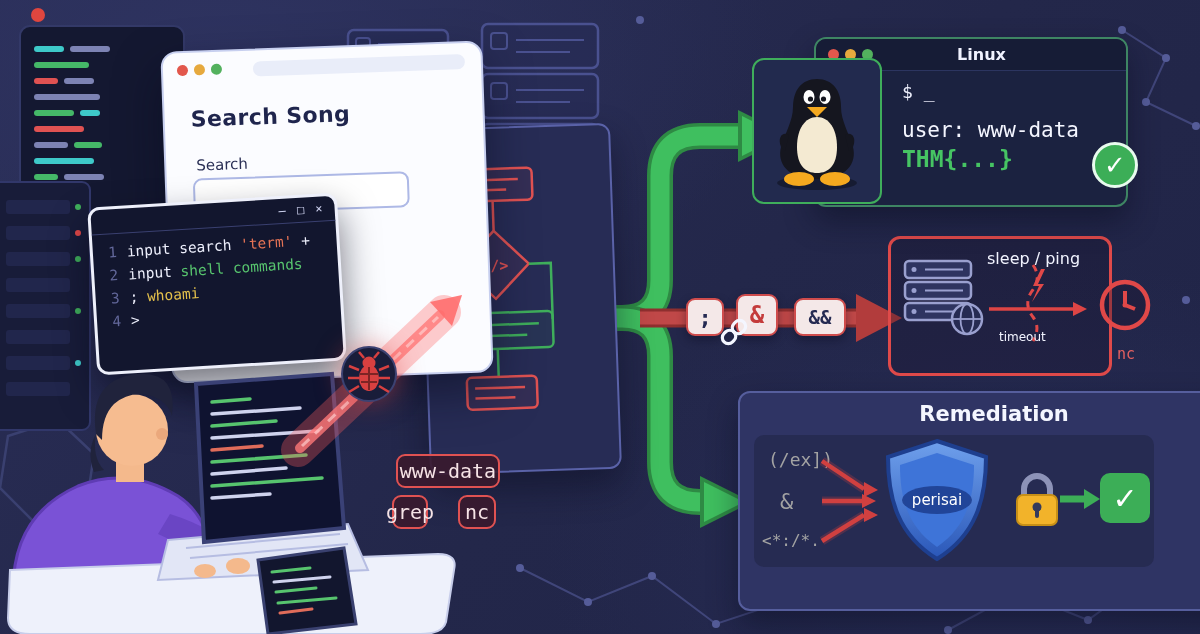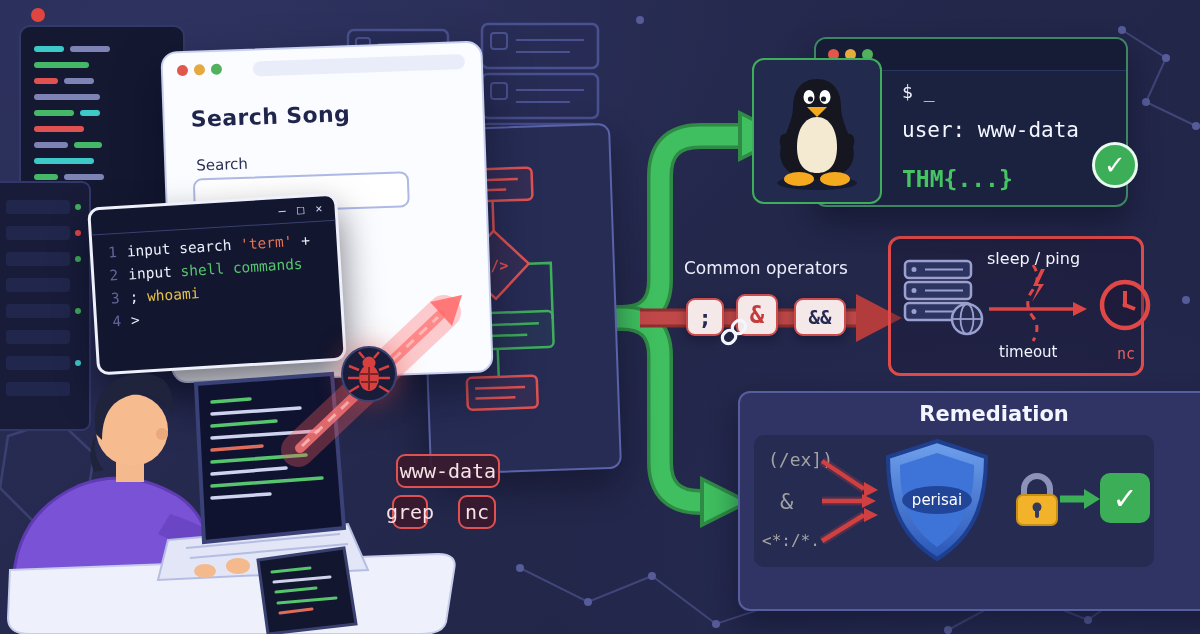--- a/index.html
+++ b/index.html
@@ -58,36 +58,36 @@
   #operators-heading{position:absolute;left:684px;top:258px;font-size:17px;color:#eceefb;z-index:4}
   .op-badge{position:absolute;z-index:4;background:#f4e8e8;border:2px solid #cf4c4c;border-radius:9px;display:flex;
     align-items:center;justify-content:center;font-weight:bold;color:#252a52;font-family:"DejaVu Sans Mono",monospace;
     box-shadow:0 4px 10px rgba(10,10,30,.4)}
   #op1{left:686px;top:298px;width:38px;height:38px;font-size:22px}
   #op2{left:736px;top:294px;width:42px;height:42px;font-size:24px;color:#c43b3b}
   #op3{left:794px;top:298px;width:52px;height:38px;font-size:19px}
   #chain{position:absolute;left:717px;top:315px;z-index:5}
 
   
-  #timing-box{position:absolute;left:888px;top:236px;width:256px;height:140px;border:3px solid #df4a4a;
+  #timing-box{position:absolute;left:888px;top:236px;width:224px;height:140px;border:3px solid #df4a4a;
     border-radius:12px;background:rgba(24,18,42,.28);z-index:3}
   #timing-top{position:absolute;left:96px;top:10px;font-size:16px;color:#f2f4ff}
-  #timing-bottom{position:absolute;left:108px;top:104px;font-size:15px;color:#f2f4ff}
+  #timing-bottom{position:absolute;left:108px;top:91px;font-size:12px;color:#f2f4ff}
   #timing-nc{position:absolute;left:226px;top:106px;font-size:15px;color:#e46060;font-family:"DejaVu Sans Mono",monospace}
 
   
   #linux-card{position:absolute;left:814px;top:37px;width:314px;height:170px;background:#1b2240;
     border:2px solid #3e8563;border-radius:12px;z-index:3;box-shadow:0 14px 30px rgba(8,10,28,.45)}
   #linux-card .lheader{height:32px;background:#161c36;border-bottom:1px solid #2c3560;border-radius:10px 10px 0 0;
     display:flex;align-items:center;padding:0 12px;gap:6px}
   #linux-card .ltitle{flex:1;text-align:center;color:#f0f2ff;font-weight:bold;font-size:16px;padding-right:30px}
   #linux-term{position:absolute;left:86px;top:42px;font-family:"DejaVu Sans Mono",monospace}
   #linux-prompt{color:#eceefb;font-size:18px}
   #linux-user{color:#f4f6ff;font-size:21px;margin-top:16px}
-  #linux-flag{color:#46c463;font-size:23px;font-weight:bold;margin-top:24px}
+  #linux-flag{color:#46c463;font-size:23px;font-weight:bold;margin-top:4px}
   #tux-panel{position:absolute;left:752px;top:58px;width:130px;height:146px;background:#222a4e;
     border:2px solid #3fae5b;border-radius:12px;z-index:4;display:flex;align-items:center;justify-content:center}
   #linux-check{position:absolute;left:1092px;top:142px;width:46px;height:46px;border-radius:50%;background:#3cae57;
     color:#fff;display:flex;align-items:center;justify-content:center;font-size:26px;font-weight:bold;z-index:5;
     border:3px solid #e8fbee}
 
   
   #remediation{position:absolute;left:738px;top:391px;width:512px;height:220px;background:#2f3464;
     border:2px solid #565e9d;border-radius:12px;z-index:3;box-shadow:0 14px 30px rgba(8,10,28,.45)}
   #remediation .rtitle{text-align:center;margin-top:9px;font-size:21px;font-weight:bold;color:#f4f6ff}
@@ -317,21 +317,20 @@
       <line x1="26" y1="19" x2="26" y2="42" stroke="#7e2424" stroke-width="2"></line>
       <line x1="17" y1="26" x2="35" y2="26" stroke="#7e2424" stroke-width="2"></line>
       <line x1="18" y1="34" x2="34" y2="34" stroke="#7e2424" stroke-width="2"></line>
     </svg>
   </div>
 
   <div class="tag" id="tag-wwwdata">www-data</div>
   <div class="tag" id="tag-grep">grep</div>
   <div class="tag" id="tag-nc">nc</div>
 
-  <div id="operators-heading">Common operators</div>
   <div class="op-badge" id="op1">;</div>
   <div class="op-badge" id="op2">&amp;</div>
   <div class="op-badge" id="op3">&amp;&amp;</div>
   <div id="chain">
     <svg width="34" height="34" viewBox="0 0 34 34">
       <g transform="rotate(-45 17 17)" stroke="#f4f6ff" stroke-width="3.2" fill="none">
         <rect x="3" y="11" width="14" height="12" rx="6"></rect>
         <rect x="17" y="11" width="14" height="12" rx="6"></rect>
       </g>
     </svg>
@@ -375,20 +374,21 @@
     </svg>
     <div id="timing-bottom">timeout</div>
     <div id="timing-nc">nc</div>
   </div>
 
   <div id="linux-card">
     <div class="lheader">
       <span class="dot r"></span>
       <span class="dot y"></span>
       <span class="dot g"></span>
+      <span class="ltitle">Linux</span>
     </div>
     <div id="linux-term">
       <div id="linux-prompt">$ _</div>
       <div id="linux-user">user: www-data</div>
       <div id="linux-flag">THM{...}</div>
     </div>
   </div>
   <div id="tux-panel">
     <svg width="100" height="122" viewBox="0 0 100 120">
       <ellipse cx="50" cy="112" rx="40" ry="7" fill="rgba(0,0,0,0.35)"></ellipse>

